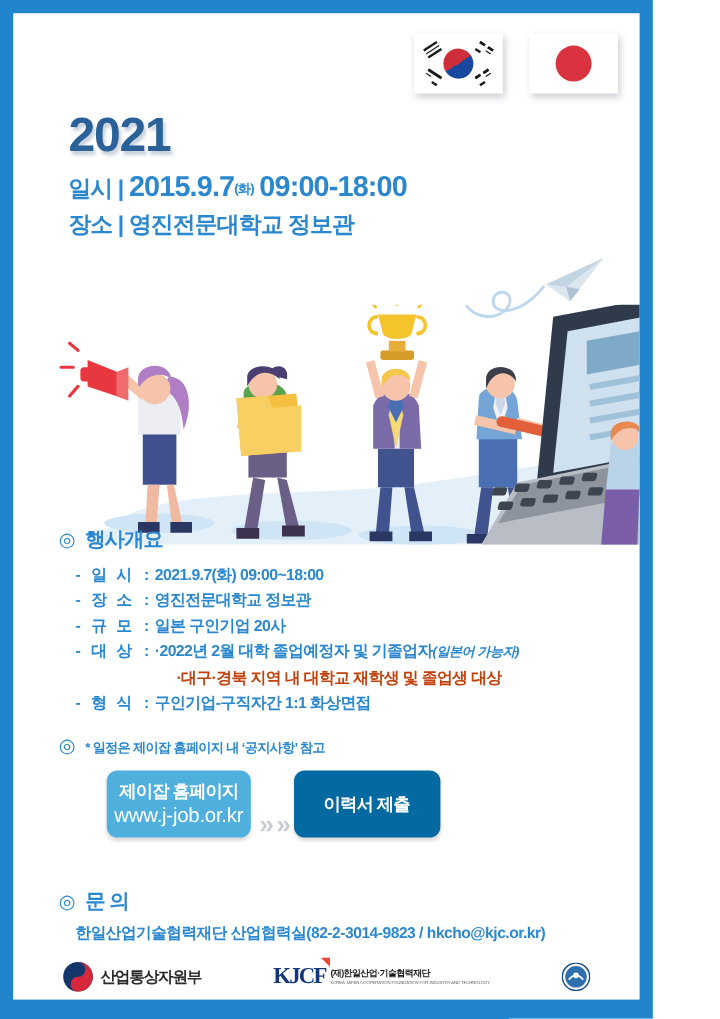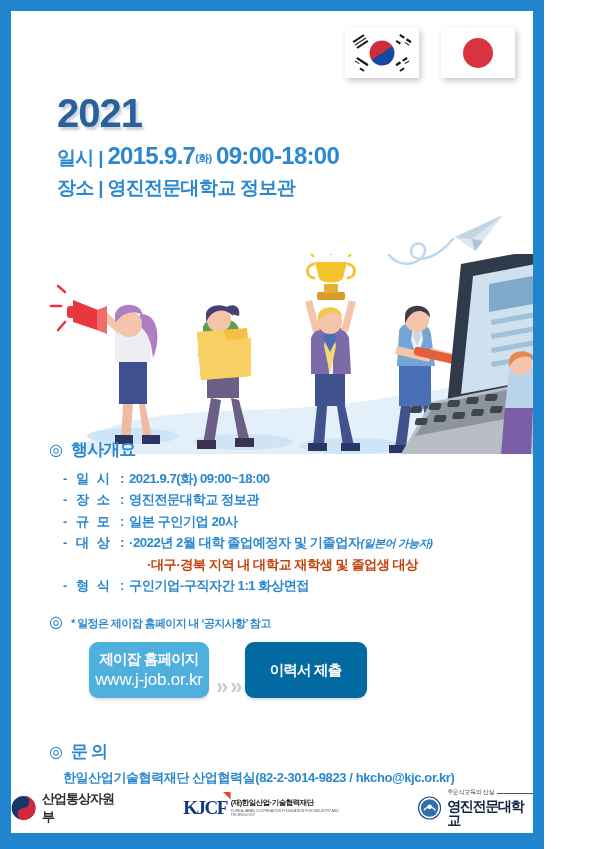--- a/index.html
+++ b/index.html
@@ -404,24 +404,17 @@
       </span>
     </div>
 
     <div class="logo">
       <svg width="24" height="24" viewBox="0 0 40 40">
         <circle cx="20" cy="20" r="19" fill="none" stroke="#1b4f87" stroke-width="2"></circle>
         <circle cx="20" cy="20" r="15" fill="#2f6fae"></circle>
         <path d="M10 24 C16 16, 24 16, 30 24" fill="none" stroke="#fff" stroke-width="2.4"></path>
         <circle cx="20" cy="18" r="4" fill="#fff"></circle>
       </svg>
-      <span class="yj-txt">
-        <span class="yj-top">
-          <i>주문식교육의 산실</i>
-          <span class="rule"></span>
-        </span>
-        <b>영진전문대학교</b>
-      </span>
     </div>
   </div>
 
  </div>
 </div>
 
 </body></html>

